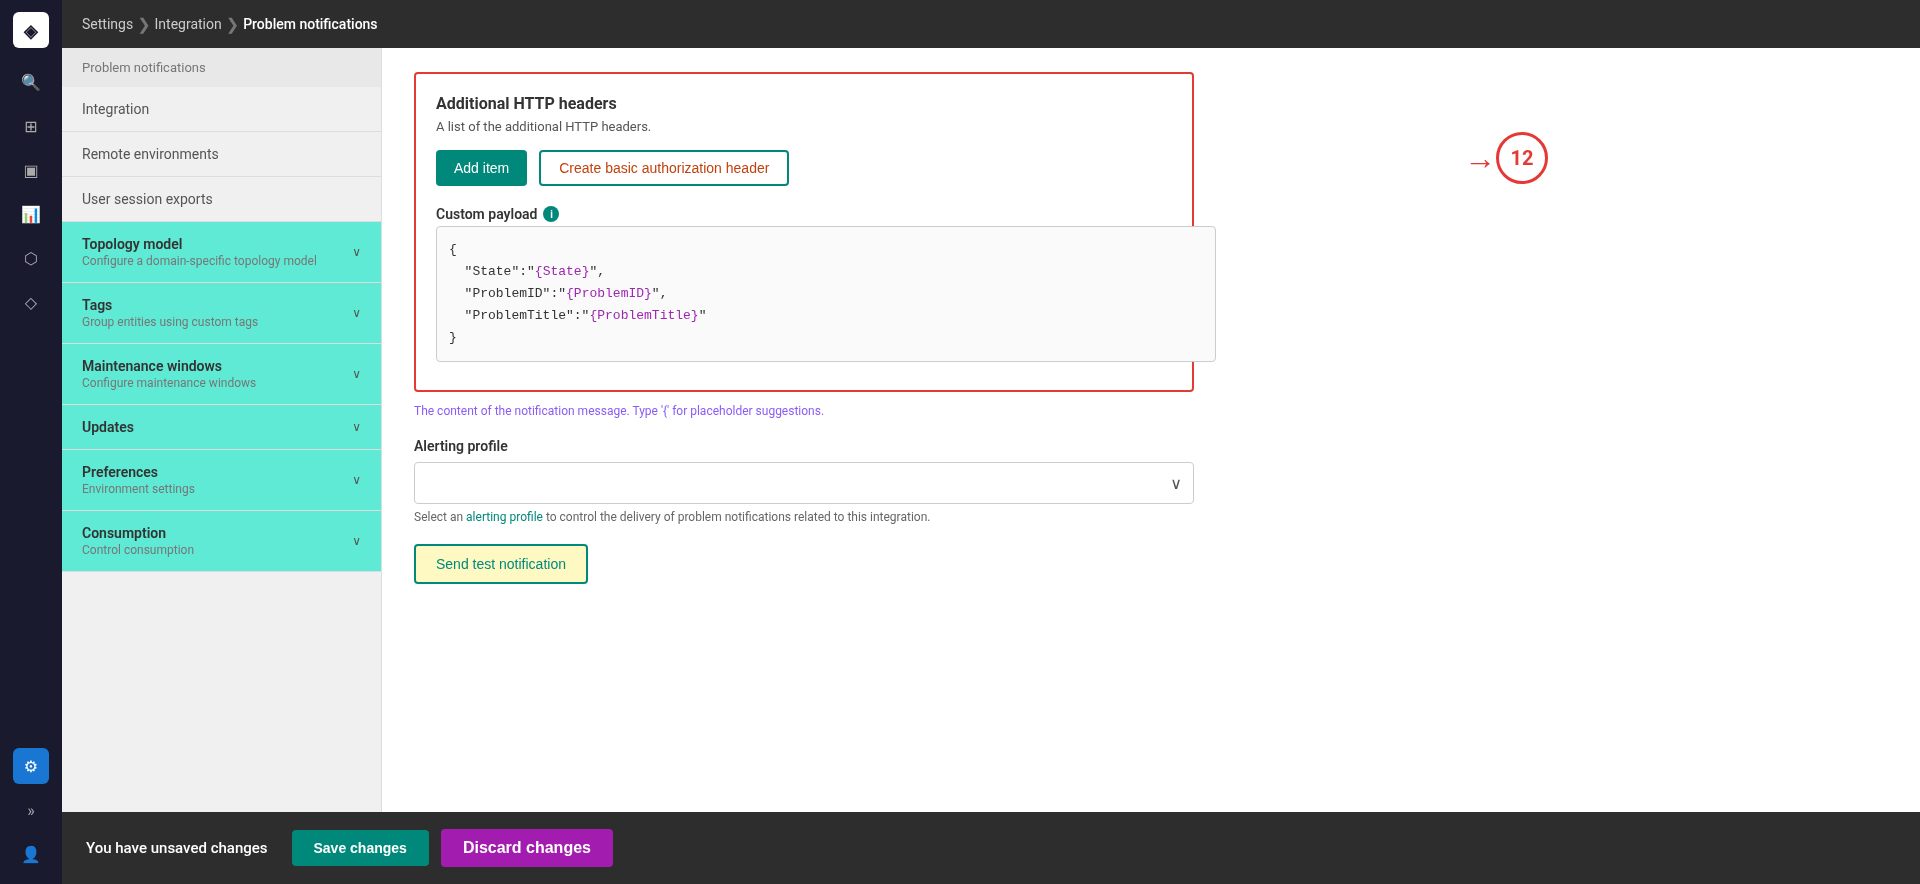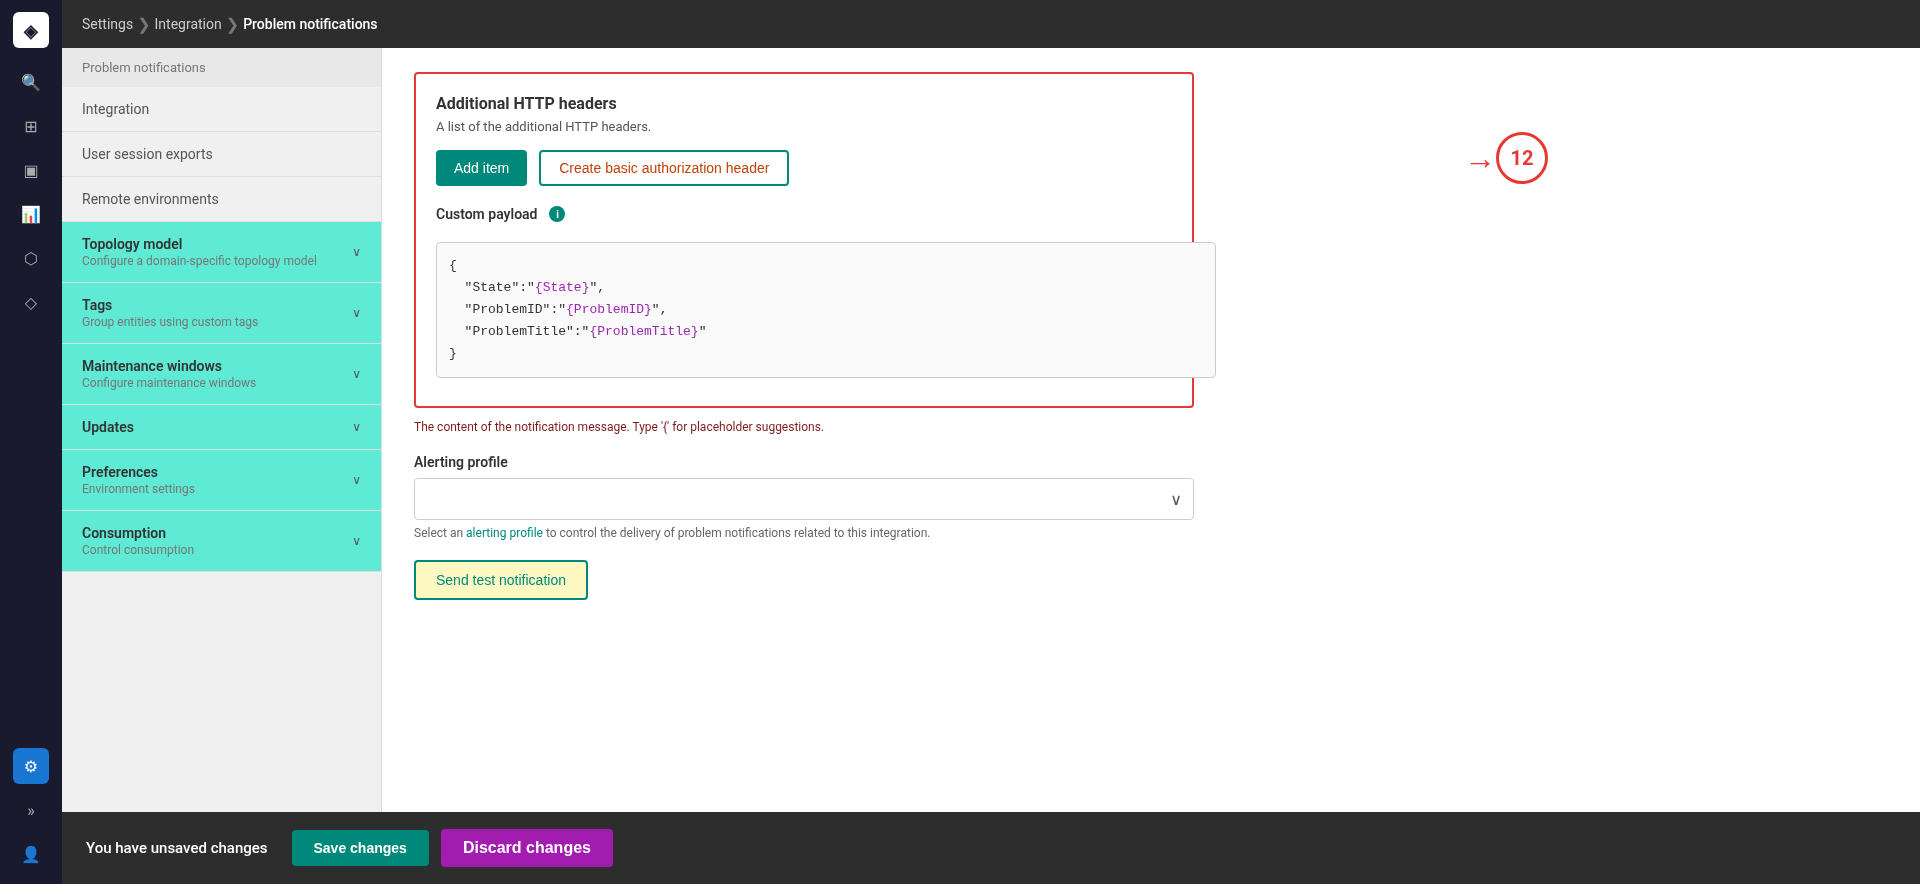--- a/index.html
+++ b/index.html
@@ -167,24 +167,24 @@
       font-size: 14px;
       cursor: pointer;
       font-weight: 500;
     }
 
     
     .section-label {
       font-size: 14px;
       font-weight: 600;
       color: #333;
-      margin-bottom: 20px;
-      display: flex;
-      align-items: center;
-      gap: 12px;
+      margin-bottom: 4px;
+      display: flex;
+      align-items: center;
+      gap: 6px;
     }
     .info-icon {
       width: 16px; height: 16px;
       border-radius: 50%;
       background: #00897b;
       color: #fff;
       font-size: 10px;
       display: inline-flex;
       align-items: center;
       justify-content: center;
@@ -199,21 +199,21 @@
       padding: 12px;
       background: #fafafa;
       font-family: 'Courier New', monospace;
       font-size: 13px;
       color: #333;
       line-height: 1.6;
       margin-bottom: 8px;
     }
     .payload-hint {
       font-size: 12px;
-      color: #7f1d1d;
+      color: #8b5cf6;
       margin-bottom: 20px;
     }
 
     
     .alerting-section {
       margin-bottom: 20px;
       max-width: 780px;
     }
     .alerting-label {
       font-size: 14px;
@@ -358,25 +358,25 @@
   <div class="content-row">
 
     <div class="sidebar">
       <div class="sidebar-top-item">Problem notifications</div>
 
       <div class="sidebar-section">
         <div class="sidebar-item-simple">Integration</div>
       </div>
 
       <div class="sidebar-section">
+        <div class="sidebar-item-simple">Remote environments</div>
+      </div>
+
+      <div class="sidebar-section">
         <div class="sidebar-item-simple">User session exports</div>
-      </div>
-
-      <div class="sidebar-section">
-        <div class="sidebar-item-simple">Remote environments</div>
       </div>
 
       <div class="sidebar-section sidebar-group">
         <div class="sidebar-group-header">
           <div class="sidebar-group-title-wrap">
             <div class="sidebar-group-title">Topology model</div>
             <div class="sidebar-group-sub">Configure a domain-specific topology model</div>
           </div>
           <span class="chevron-icon">∨</span>
         </div>

